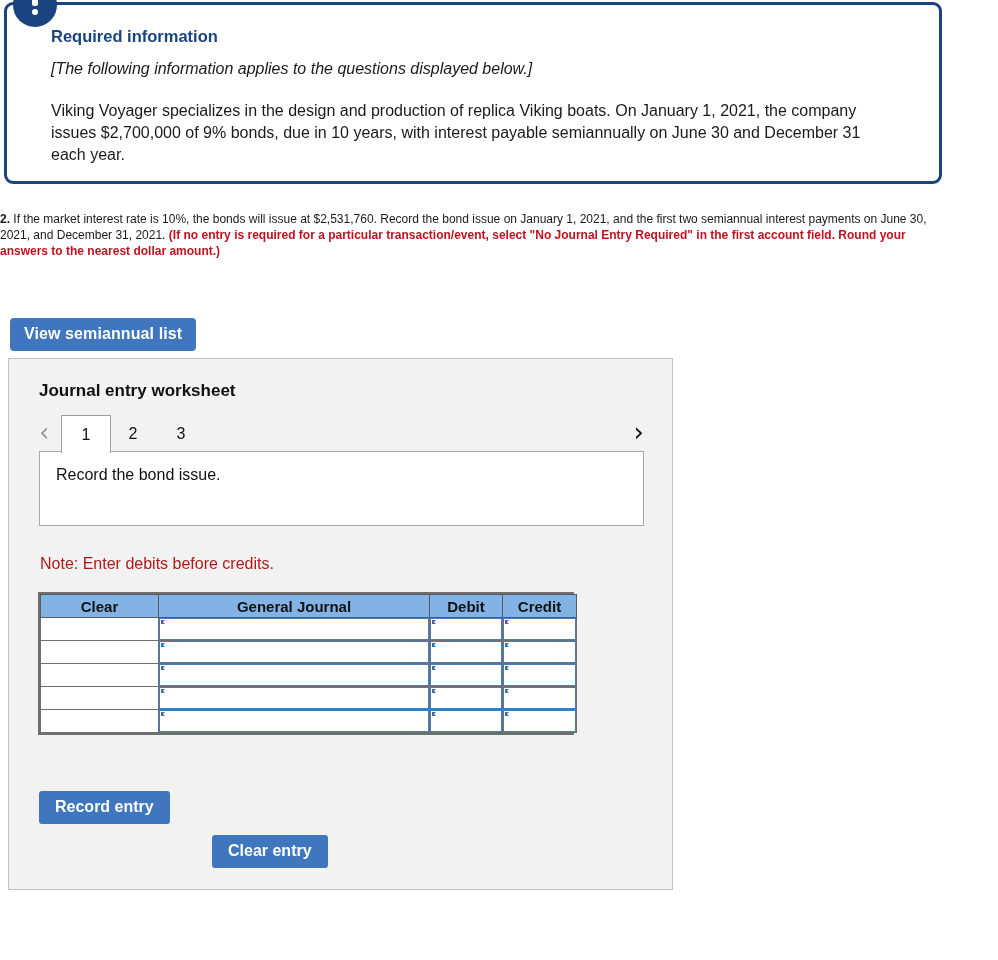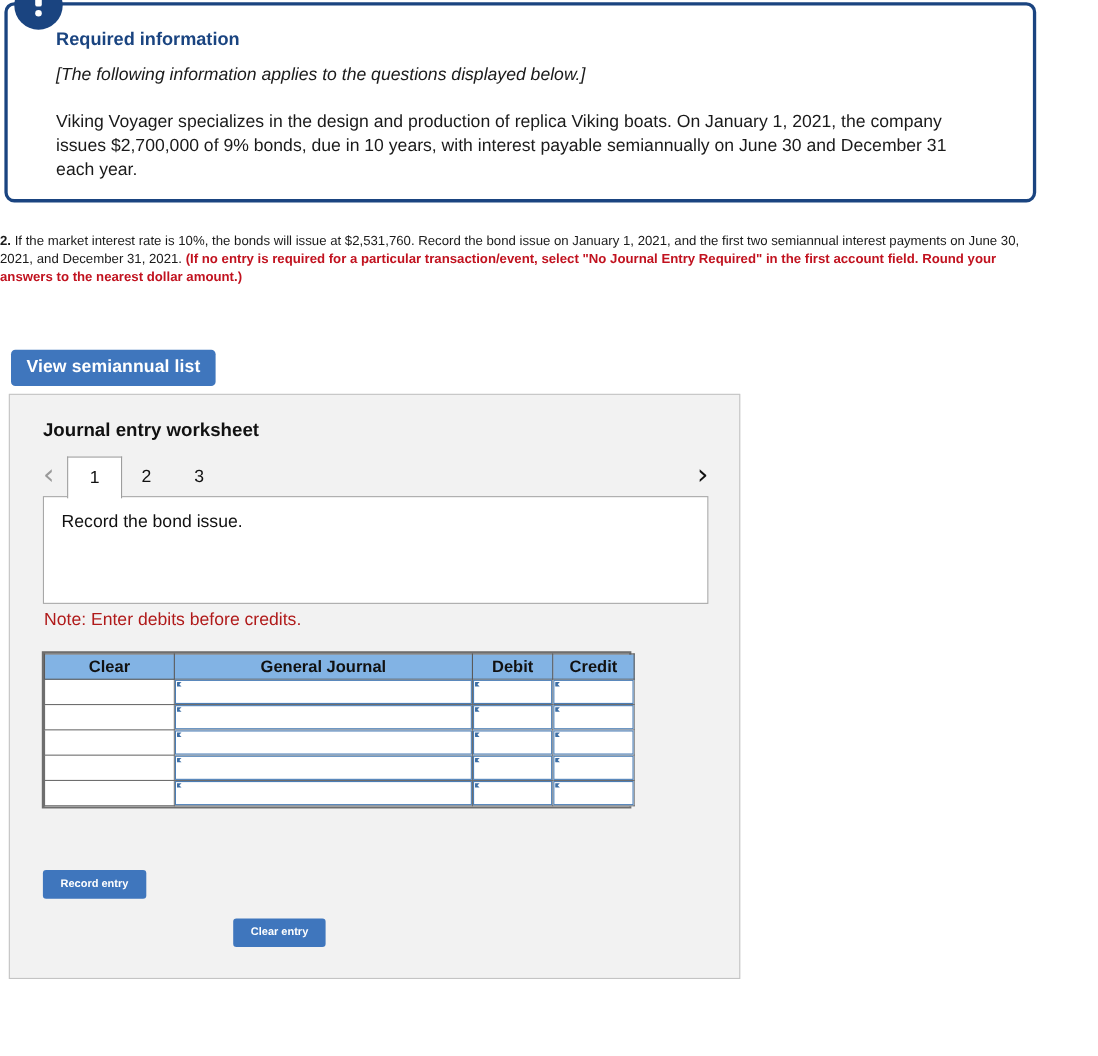--- a/index.html
+++ b/index.html
@@ -167,21 +167,21 @@
     width: 50px;
     z-index: 2;
   }
 
   
   #entry-description-box {
     position: absolute;
     left: 30px;
     top: 92px;
     width: 605px;
-    height: 98px;
+    height: 75px;
     box-sizing: border-box;
     background: #ffffff;
     border: 1px solid #a8a8a8;
     z-index: 1;
   }
   #entry-description-text {
     padding: 14px 0 0 16px;
     font-size: 16px;
     color: #111111;
   }
@@ -268,21 +268,21 @@
 
   
   .wsbtn {
     position: absolute;
     background: #3f76bd;
     color: #ffffff;
     border: none;
     border-radius: 3px;
     font-family: "Liberation Sans", sans-serif;
     font-weight: bold;
-    font-size: 10px;
+    font-size: 16px;
     padding: 7px 16px 8px 16px;
     cursor: pointer;
   }
   #record-entry-button        { left: 30px;  top: 432px; }
   #view-general-journal-button{ left: 405px; top: 432px; }
   #clear-entry-button         { left: 203px; top: 476px; }
 </style>
 </head>
 <body>
 

